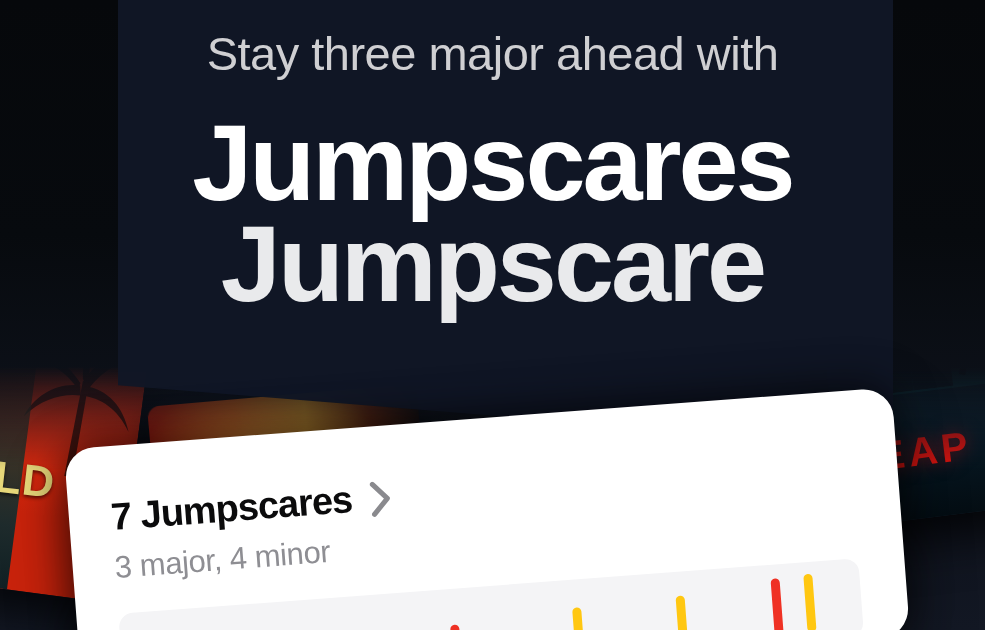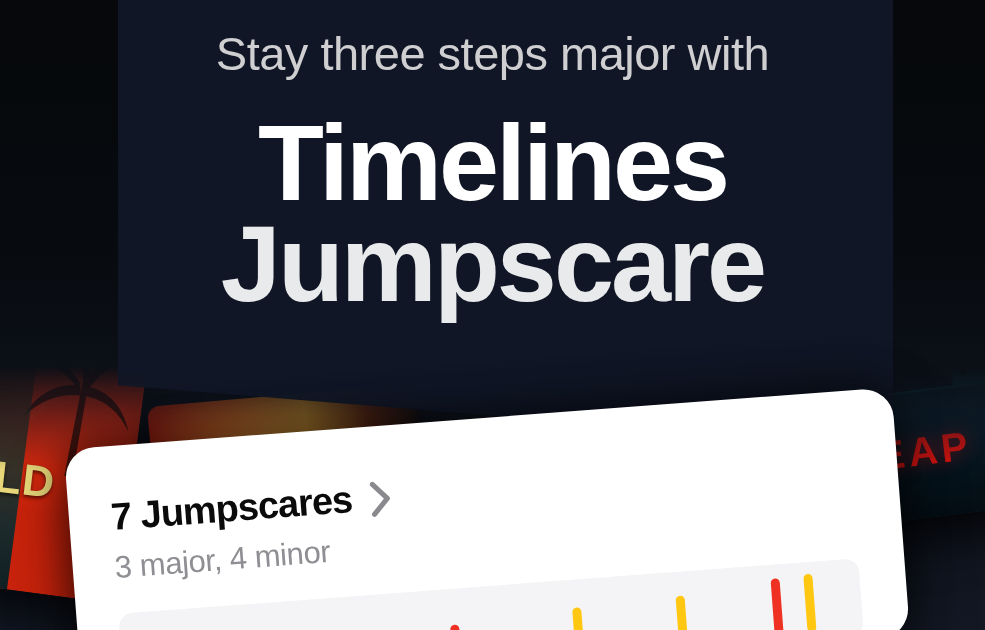--- a/index.html
+++ b/index.html
@@ -297,22 +297,22 @@
     </svg>
     <div class="pr-title">VEAP</div>
   </div>
 
   <div class="poster-ember"></div>
 
   <div class="scrim"></div>
   <div class="scrim-2"></div>
 
   <div class="head">
-    <div class="kicker">Stay three steps major with</div>
-    <div class="title-1">Timelines</div>
+    <div class="kicker">Stay three major ahead with</div>
+    <div class="title-1">Jumpscares</div>
     <div class="title-2">Jumpscare</div>
   </div>
 
   <div class="card">
     <div class="card-head">
       <span class="card-count">7 Jumpscares</span>
       <svg class="chevron" viewBox="0 0 22 36">
         <path d="M3 3 L17 18 L3 33" fill="none" stroke="#8a8a8e" stroke-width="5" stroke-linecap="round" stroke-linejoin="round"></path>
       </svg>
     </div>

